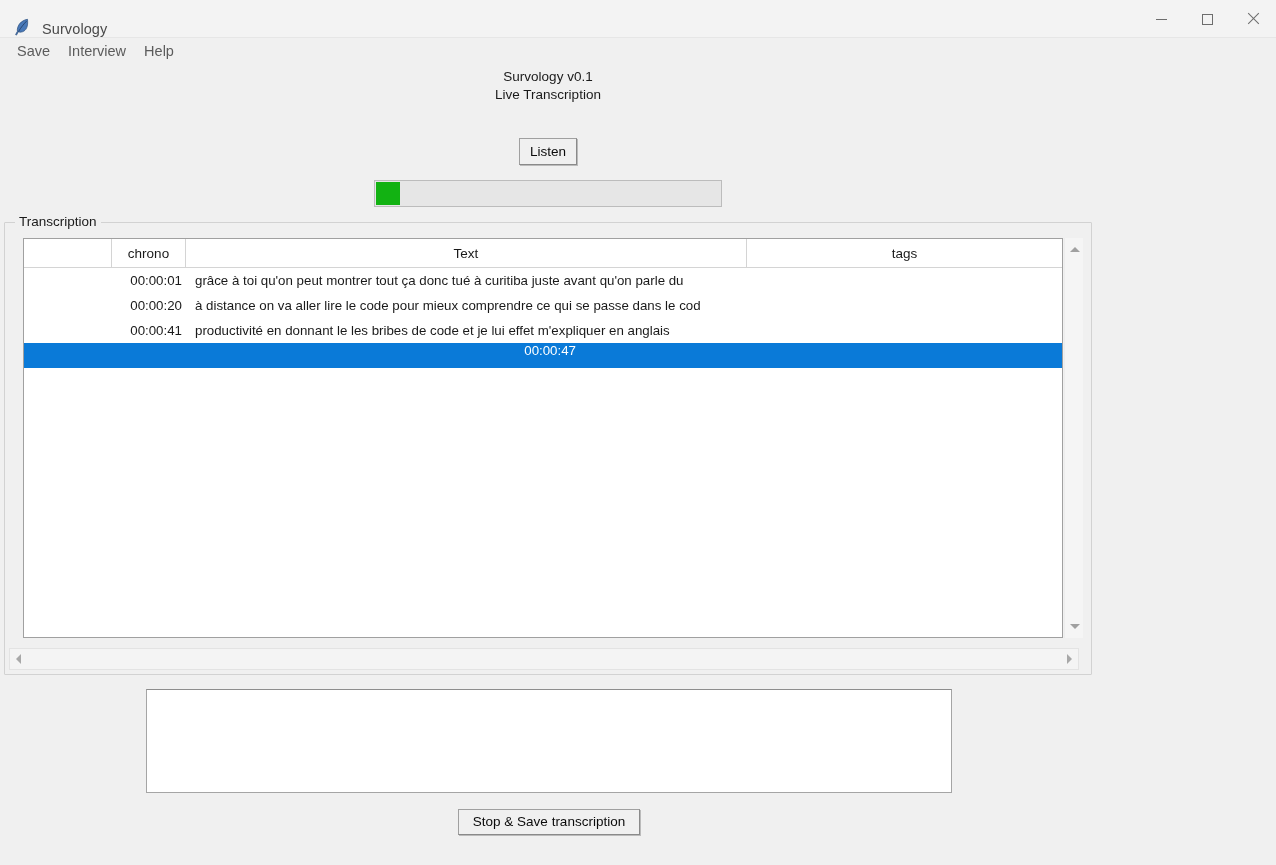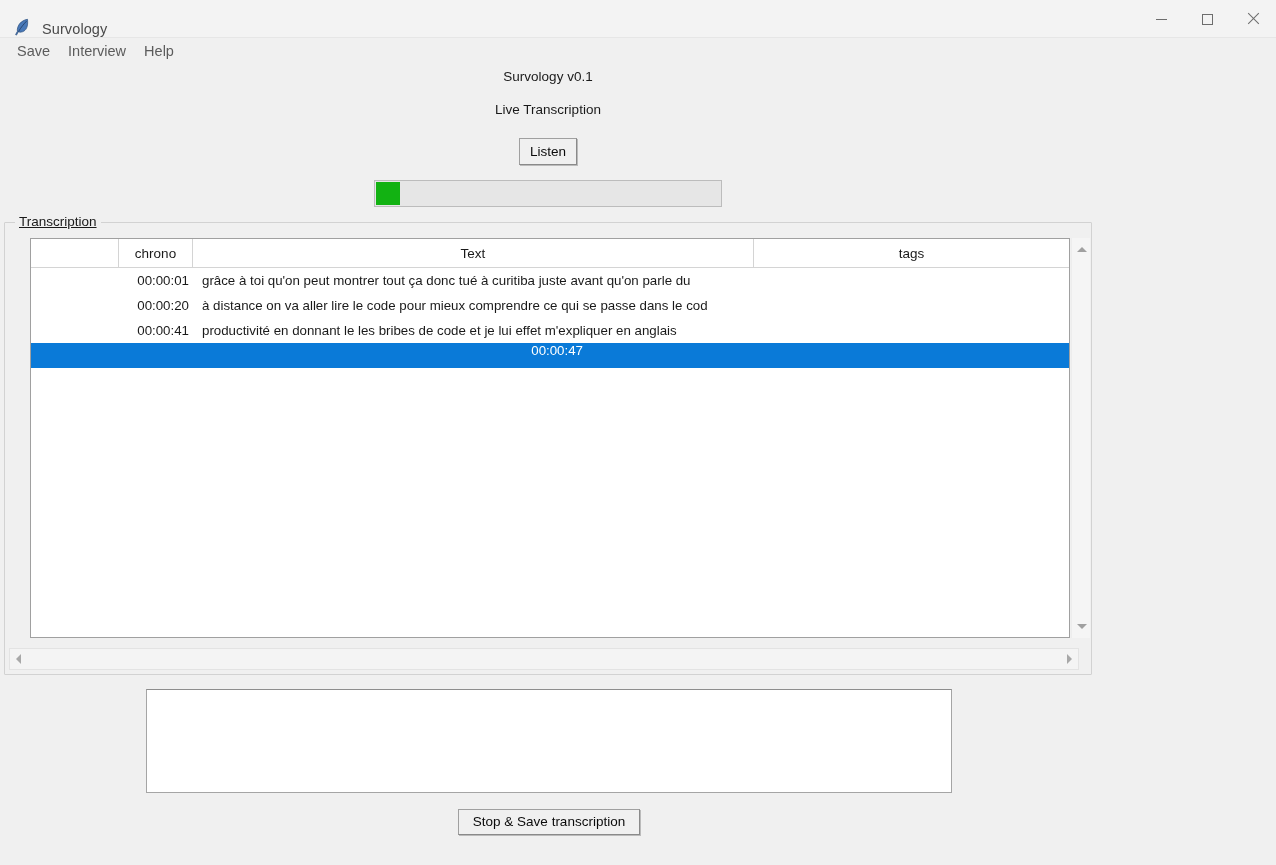--- a/index.html
+++ b/index.html
@@ -71,21 +71,21 @@
 
   
   .heading {
     position: absolute;
     width: 1096px; left: 0;
     text-align: center;
     font-size: 13.5px;
     color: #1a1a1a;
   }
   #app-version { top: 69px; }
-  #live-title  { top: 102px; text-align: center; }
+  #live-title  { top: 87px; text-align: center; }
 
   
   .btn {
     background: #f0f0f0;
     border: 1px solid #a0a0a0;
     border-right-color: #8a8a8a;
     border-bottom-color: #8a8a8a;
     box-shadow: 1px 1px 0 rgba(0,0,0,.22);
     font-family: "Liberation Sans", sans-serif;
     font-size: 13.5px;
@@ -122,27 +122,26 @@
     border: 1px solid #d2d2d2;
     border-radius: 1px;
   }
   #transcription-group-label {
     position: absolute;
     left: 10px; top: -9px;
     background: #f0f0f0;
     padding: 0 4px;
     font-size: 13.5px;
     color: #1a1a1a;
-    text-decoration: underline;
   }
 
   
   #tree-area {
     position: absolute;
-    left: 25px; top: 15px;
+    left: 18px; top: 15px;
     width: 1060px; height: 400px;
   }
   #tree {
     position: absolute; left: 0; top: 0;
     width: 1040px; height: 400px;
     background: #fff;
     border: 1px solid #a0a0a0;
     overflow: hidden;
   }
 

